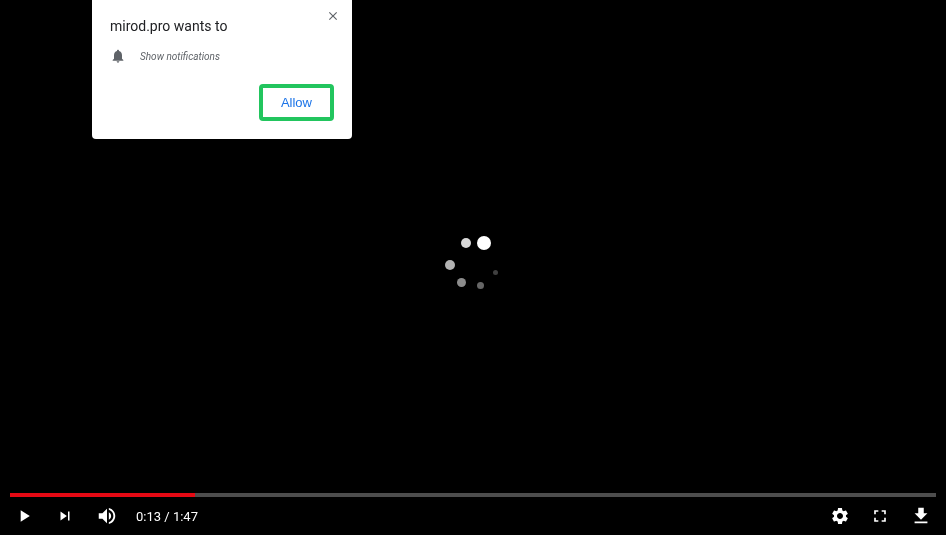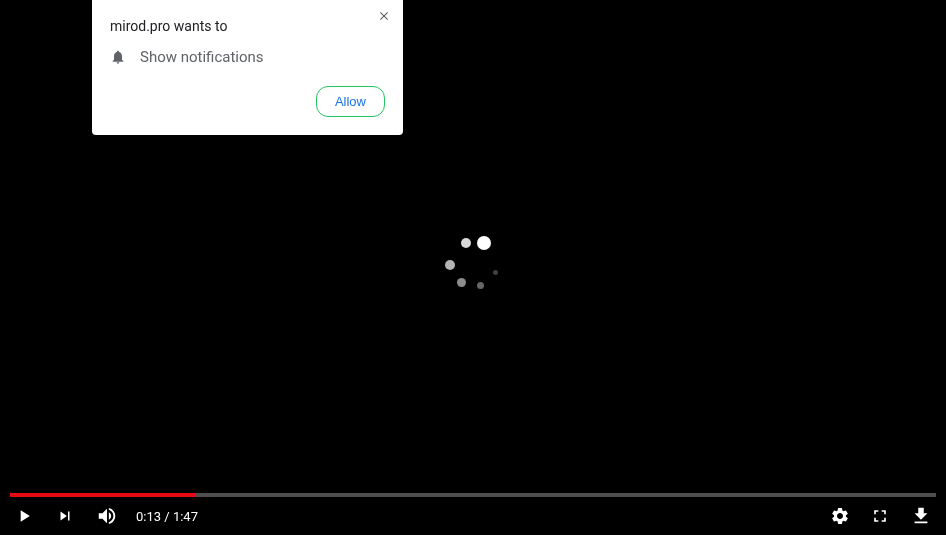--- a/index.html
+++ b/index.html
@@ -14,21 +14,21 @@
       font-family: -apple-system, BlinkMacSystemFont, "Segoe UI", Roboto, Arial, sans-serif;
       position: relative;
       overflow: hidden;
     }
     
     
     .notification-dialog {
       position: absolute;
       top: 0;
       left: 92px;
-      width: 311px;
+      width: 260px;
       background: #fff;
       border-radius: 0 0 4px 4px;
       box-shadow: 0 2px 10px rgba(0,0,0,0.3);
       padding: 18px 18px 18px 18px;
       z-index: 100;
     }
     .dialog-close {
       position: absolute;
       top: 8px;
       right: 10px;
@@ -52,32 +52,33 @@
       gap: 14px;
       margin-bottom: 20px;
     }
     .bell-icon {
       width: 16px;
       height: 16px;
       color: #5f6368;
       flex-shrink: 0;
     }
     .dialog-subtitle {
-      font-size: 15px;
+      font-size: 10px;
       color: #5f6368;
+      font-style: italic;
     }
     .dialog-buttons {
       display: flex;
       justify-content: flex-end;
       gap: 8px;
     }
     .dialog-button {
       background: #fff;
-      border: 1px solid #22c55e;
-      border-radius: 12px;
+      border: 4px solid #22c55e;
+      border-radius: 4px;
       padding: 7px 18px;
       font-size: 13px;
       color: #1a73e8;
       cursor: pointer;
     }
     
     
     .spinner {
       position: absolute;
       top: 50%;

